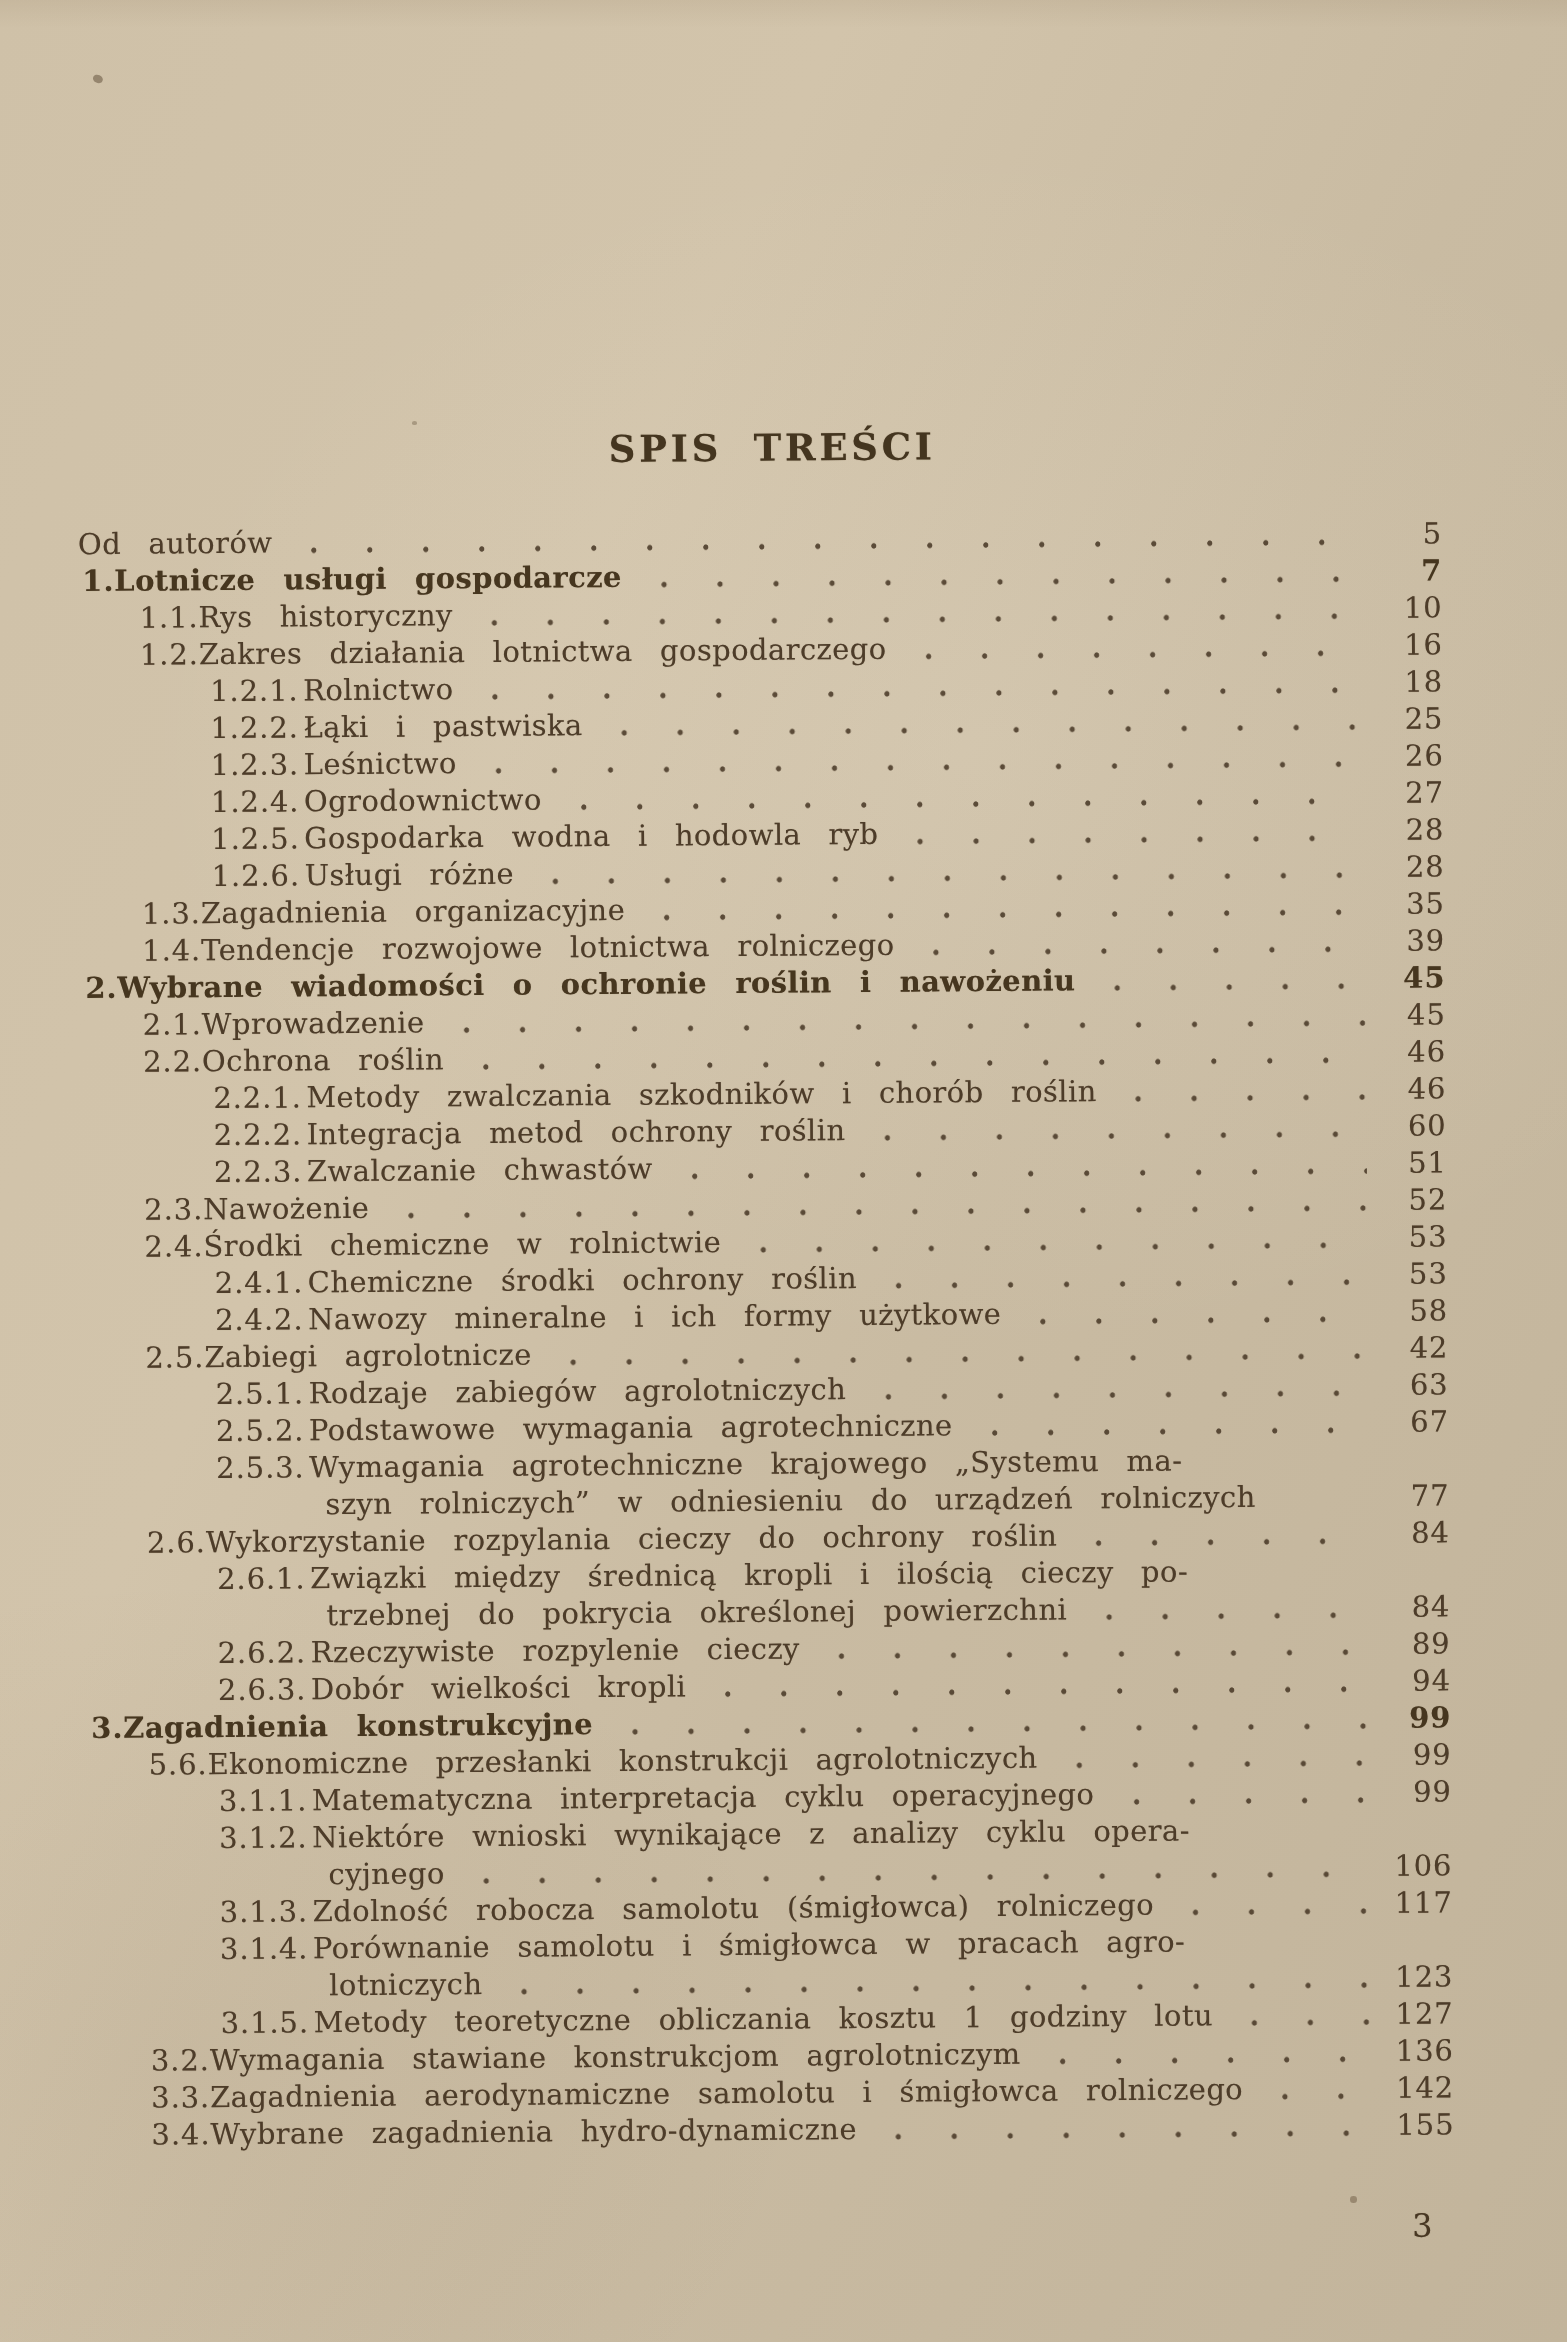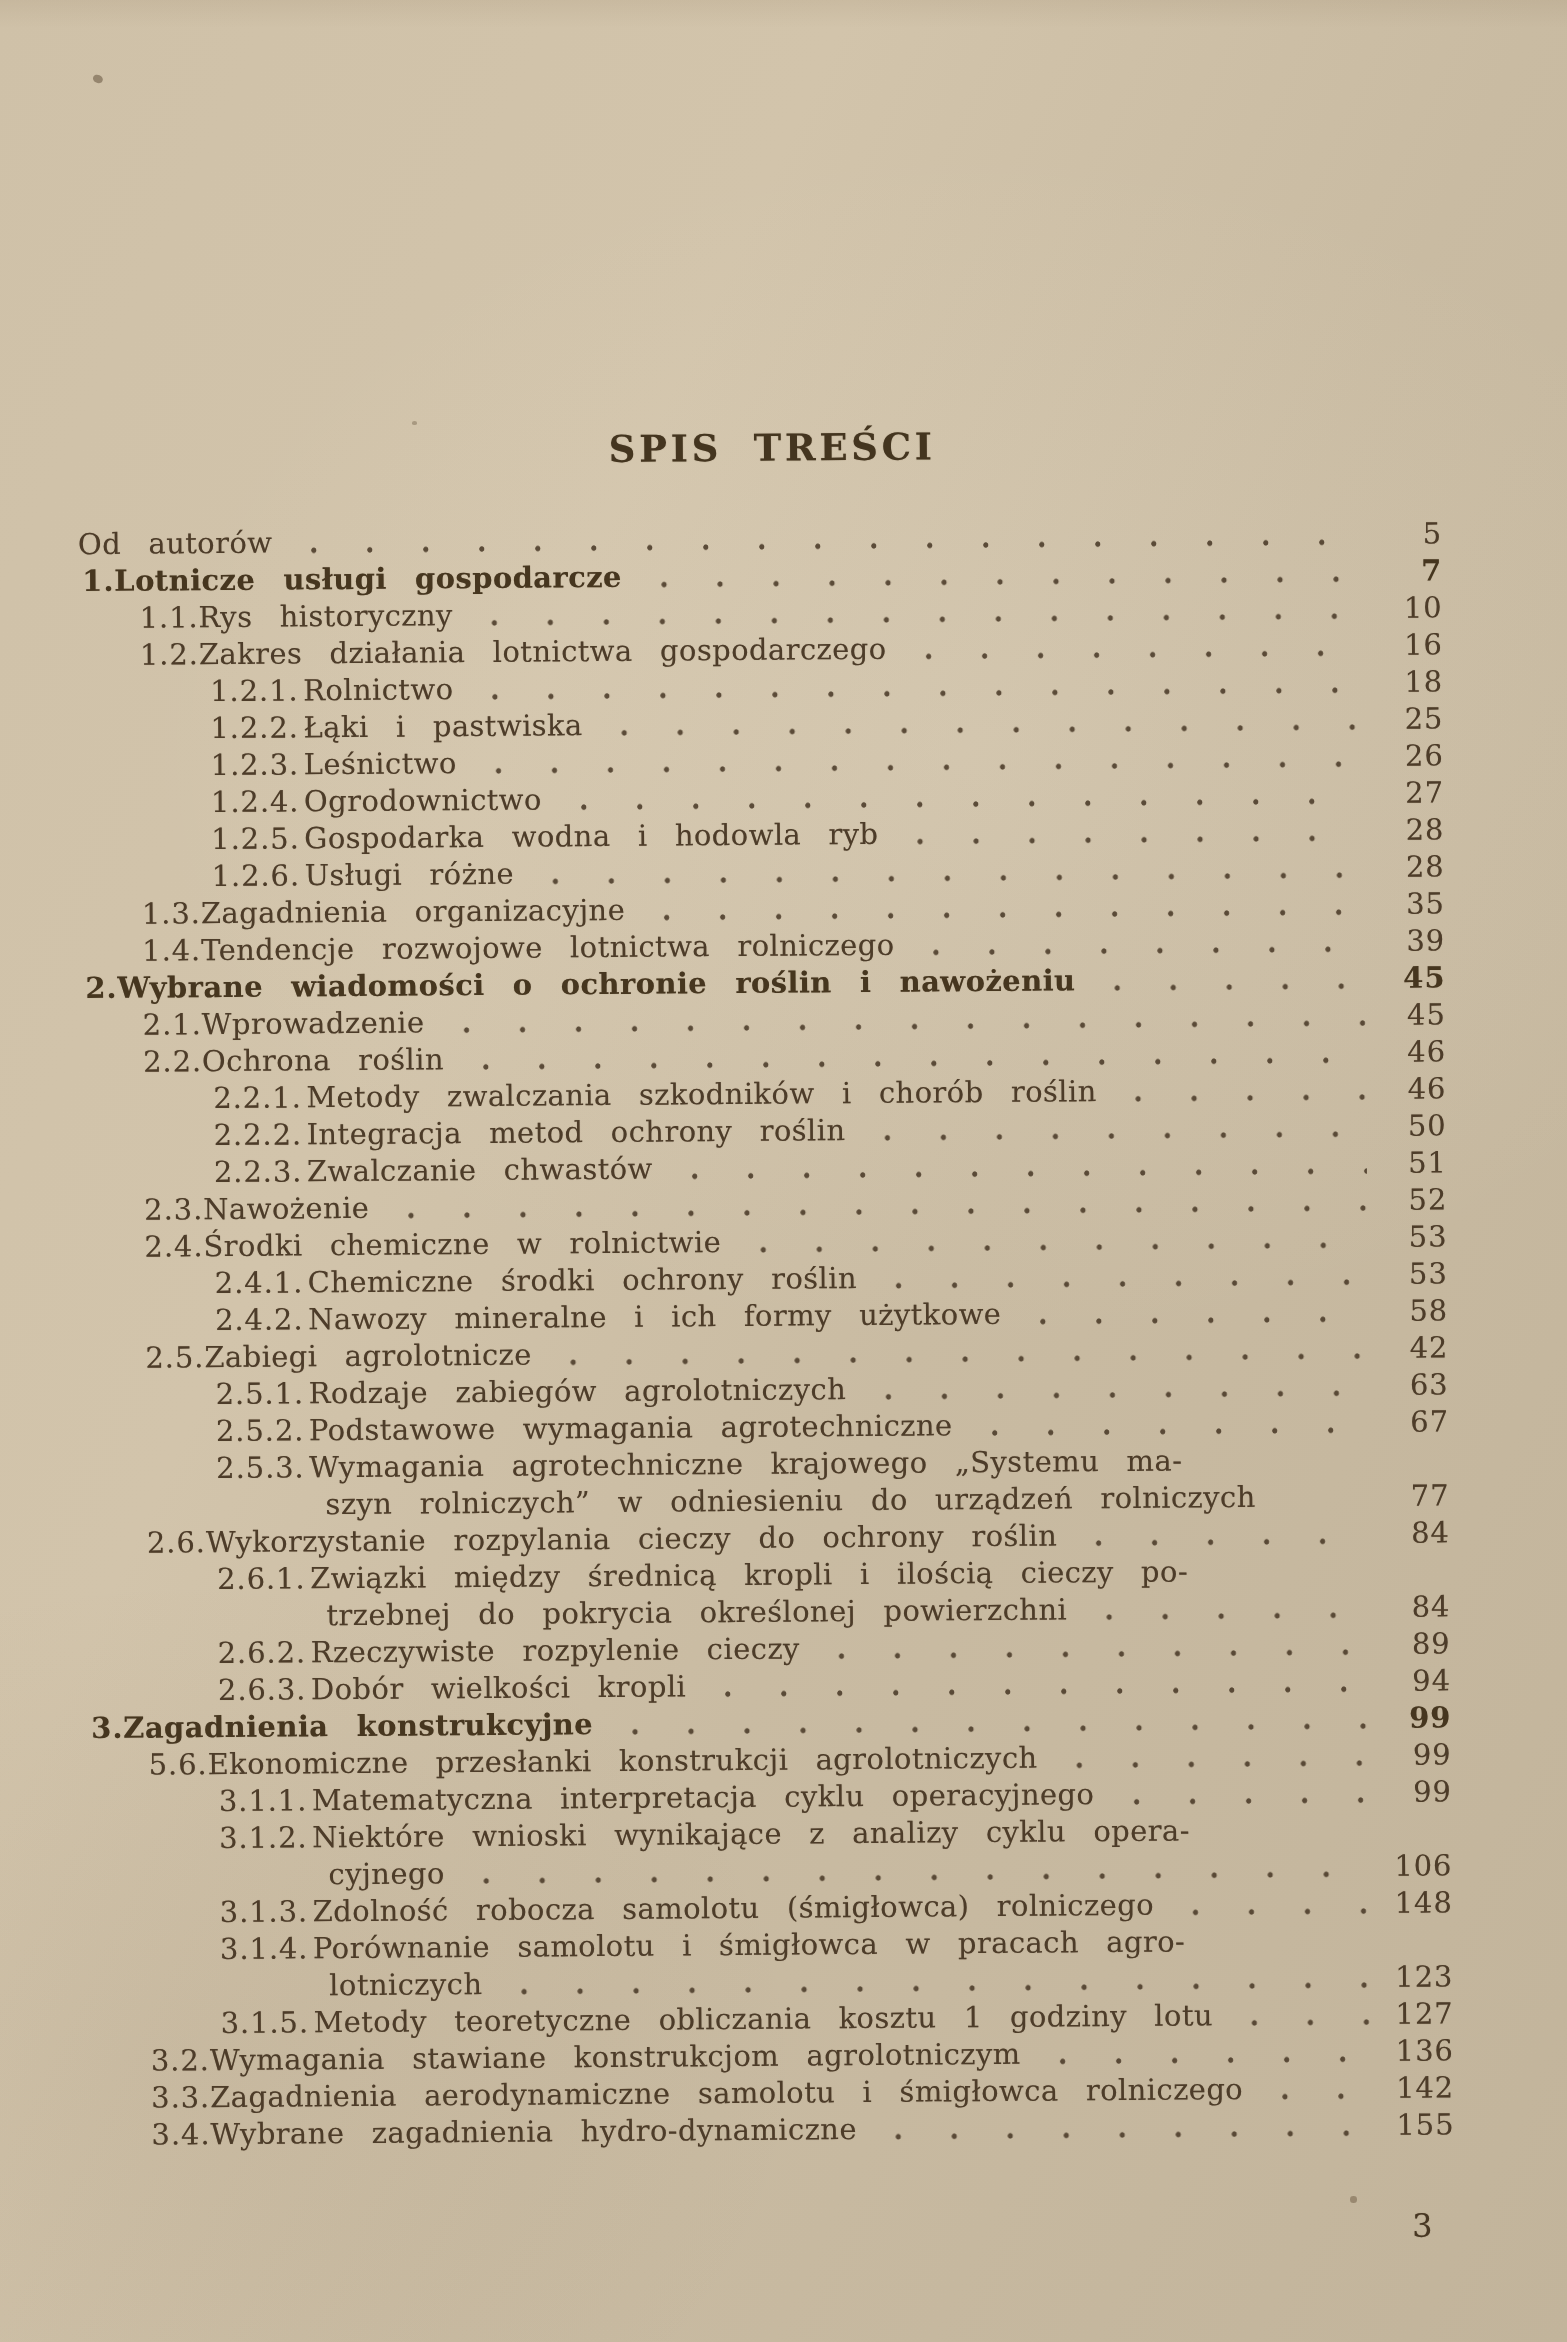--- a/index.html
+++ b/index.html
@@ -168,21 +168,21 @@
         <div class="toc-row lvl3">
           <span class="num">2.2.1.</span>
           <span class="ttl">Metody zwalczania szkodników i chorób roślin</span>
           <span class="leader"></span>
           <span class="pg">46</span>
         </div>
         <div class="toc-row lvl3">
           <span class="num">2.2.2.</span>
           <span class="ttl">Integracja metod ochrony roślin</span>
           <span class="leader"></span>
-          <span class="pg">50</span>
+          <span class="pg">60</span>
         </div>
         <div class="toc-row lvl3">
           <span class="num">2.2.3.</span>
           <span class="ttl">Zwalczanie chwastów</span>
           <span class="leader"></span>
           <span class="pg">51</span>
         </div>
         <div class="toc-row lvl2">
           <span class="num">2.3.</span>
           <span class="ttl">Nawożenie</span>
@@ -288,21 +288,21 @@
         </div>
         <div class="toc-row cont lvl3">
           <span class="ttl">cyjnego</span>
           <span class="leader"></span>
           <span class="pg">106</span>
         </div>
         <div class="toc-row lvl3">
           <span class="num">3.1.3.</span>
           <span class="ttl">Zdolność robocza samolotu (śmigłowca) rolniczego</span>
           <span class="leader"></span>
-          <span class="pg">148</span>
+          <span class="pg">117</span>
         </div>
         <div class="toc-row lvl3">
           <span class="num">3.1.4.</span>
           <span class="ttl">Porównanie samolotu i śmigłowca w pracach agro-</span>
           <span class="leader nodots"></span>
         </div>
         <div class="toc-row cont lvl3">
           <span class="ttl">lotniczych</span>
           <span class="leader"></span>
           <span class="pg">123</span>

